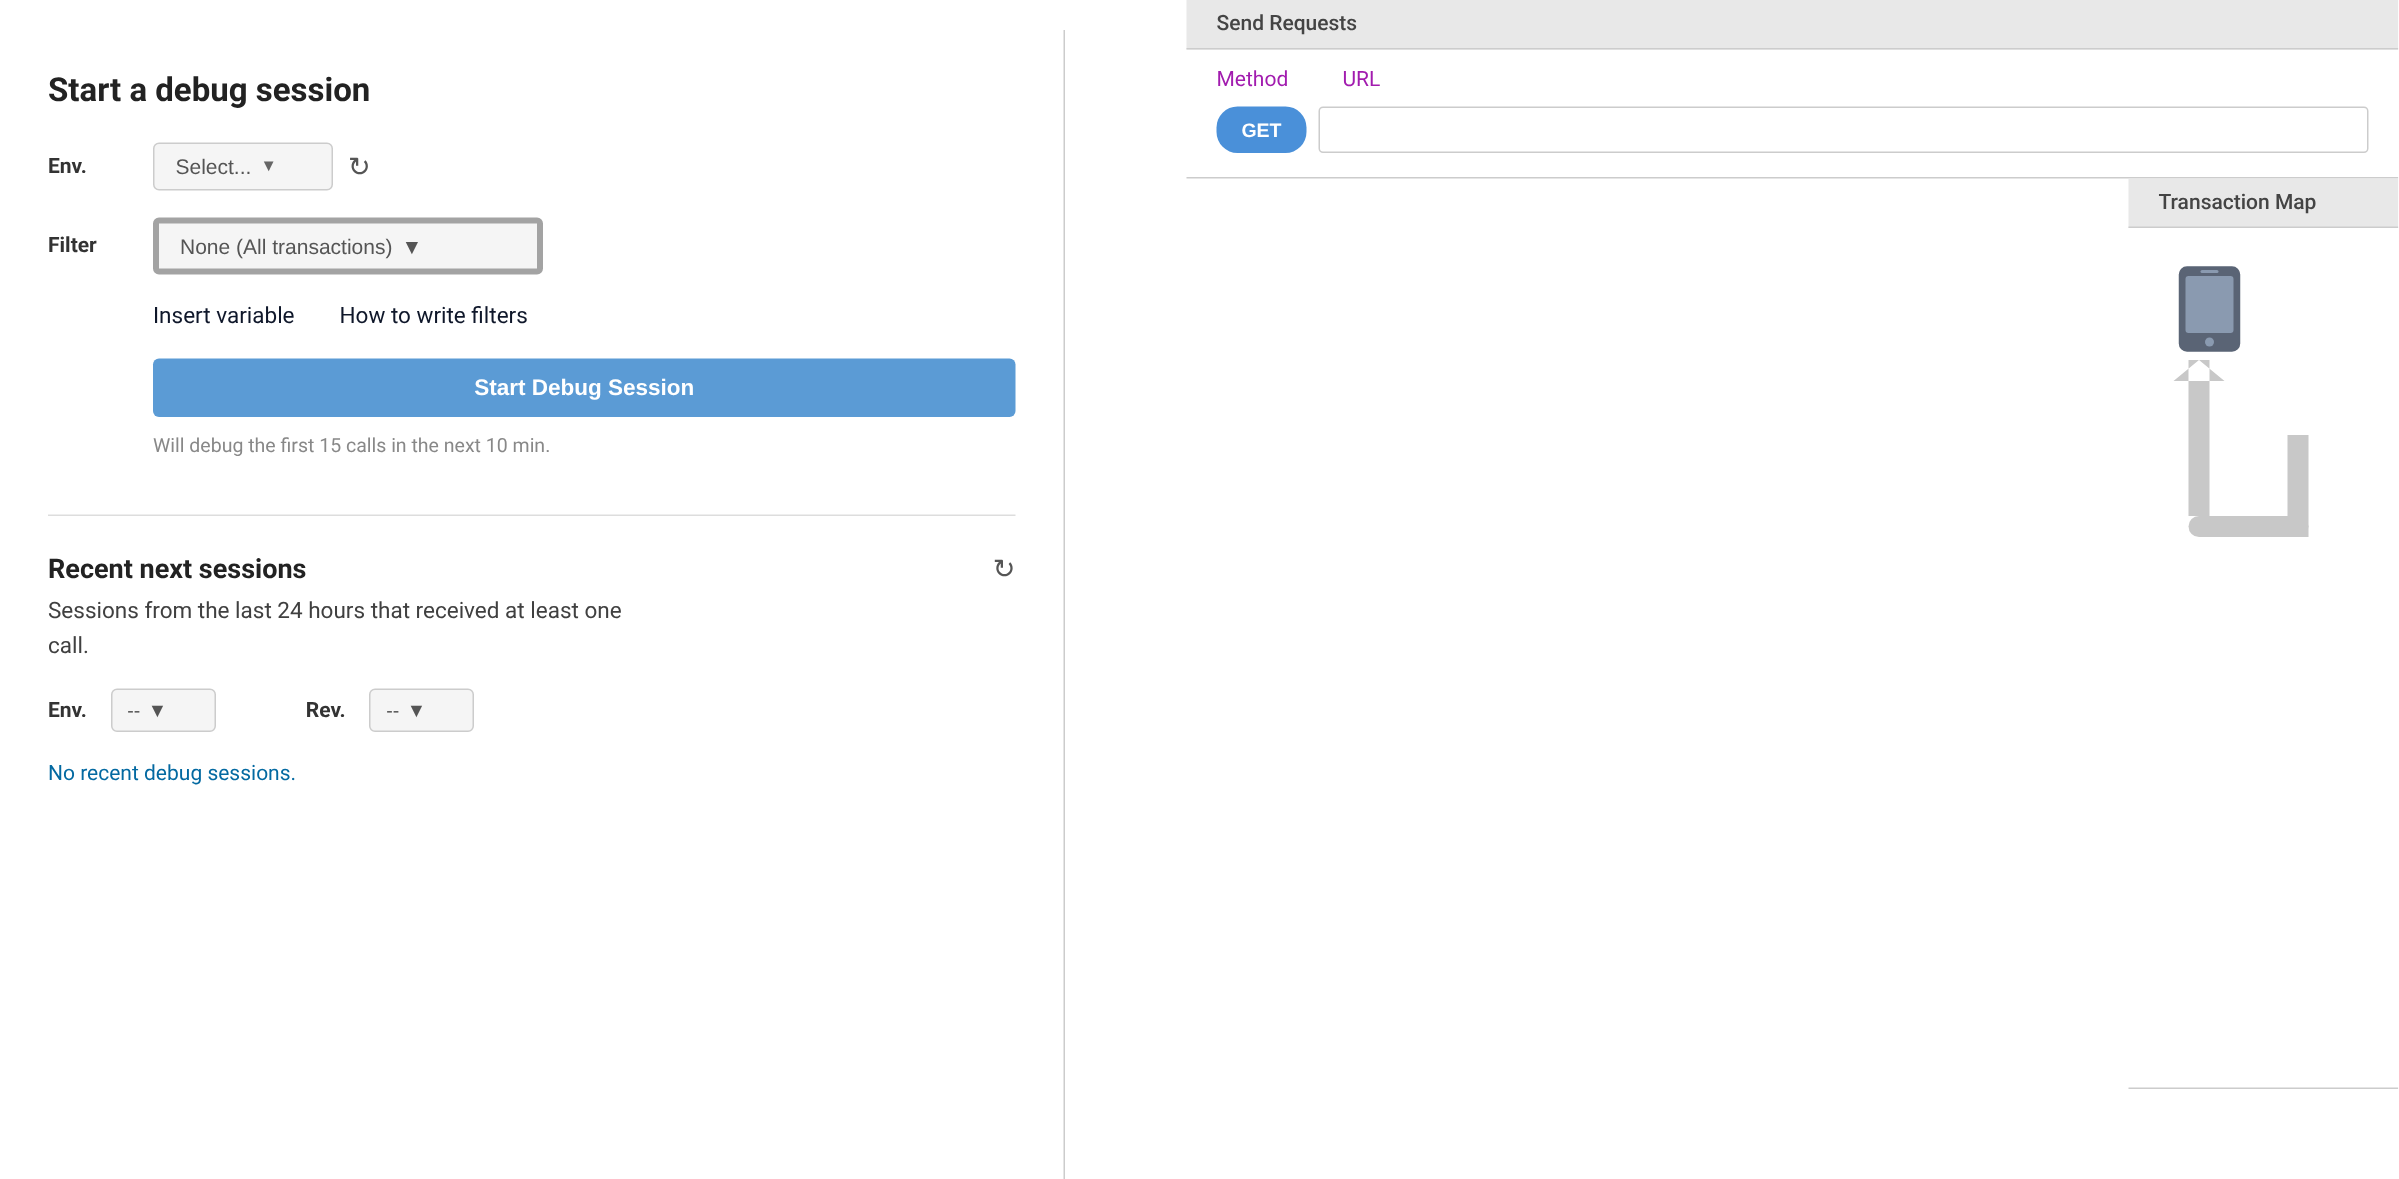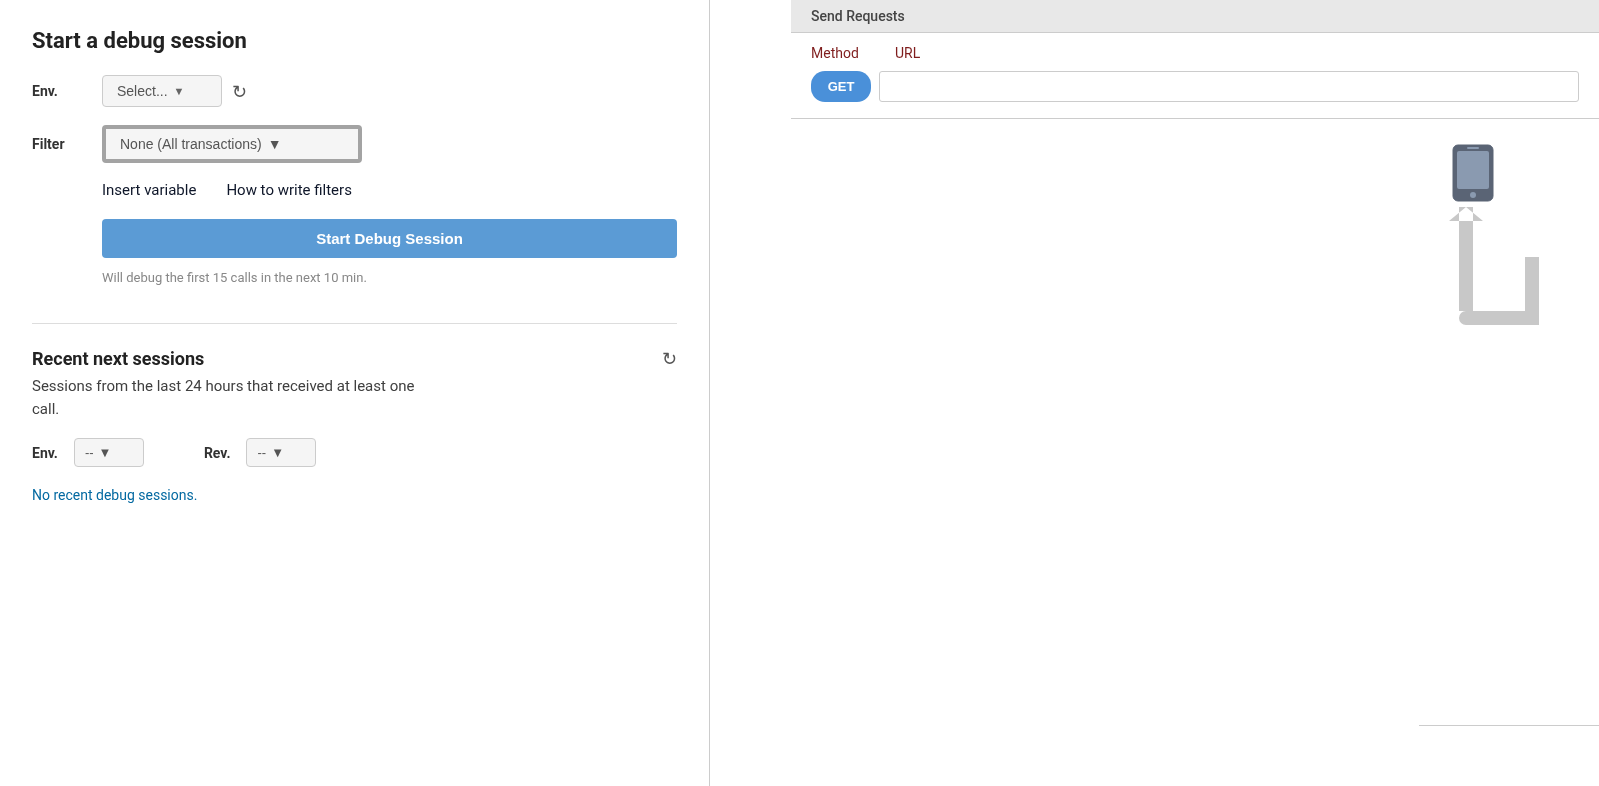--- a/index.html
+++ b/index.html
@@ -17,20 +17,21 @@
     
     .left-panel {
       width: 710px;
       min-width: 710px;
       border-right: 1px solid #ccc;
       padding: 28px 32px;
       display: flex;
       flex-direction: column;
       gap: 0;
       overflow-y: auto;
+      margin-top: 20px;
     }
 
     .section-title {
       font-size: 22px;
       font-weight: 700;
       color: #222;
       margin-bottom: 22px;
     }
 
     .form-row {
@@ -220,21 +221,21 @@
 
     .method-url-row {
       display: flex;
       align-items: center;
       gap: 8px;
       margin-bottom: 10px;
     }
 
     .col-header {
       font-size: 14px;
-      color: #7f1d1d;
+      color: #a21caf;
       font-weight: 400;
     }
 
     .method-url-inputs {
       display: flex;
       align-items: center;
       gap: 8px;
     }
 
     .get-btn {
@@ -369,20 +370,21 @@
       </div>
 
       <div class="method-url-inputs">
         <button class="get-btn">GET</button>
         <input class="url-input" type="text" placeholder="" style="">
       </div>
     </div>
   </div>
 
   <div class="right-section" style="flex:1;">
+    <div class="right-section-header">Transaction Map</div>
     <div class="transaction-map-body">
 
       <div class="diagram-container">
 
         <div class="phone-icon">
           <svg width="48" height="60" viewBox="0 0 48 60" fill="none" xmlns="http://www.w3.org/2000/svg">
             <rect x="4" y="2" width="40" height="56" rx="5" ry="5" fill="#5a6475" stroke="#5a6475" stroke-width="1"></rect>
             <rect x="8" y="8" width="32" height="38" rx="2" fill="#8a9ab0"></rect>
             <circle cx="24" cy="52" r="3" fill="#8a9ab0"></circle>
             <rect x="18" y="4" width="12" height="2" rx="1" fill="#8a9ab0"></rect>

